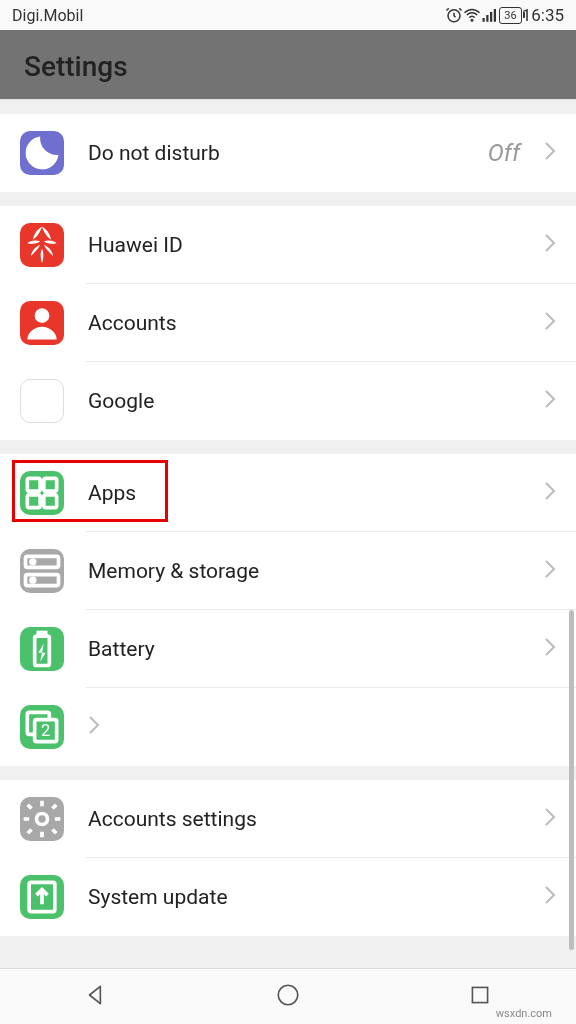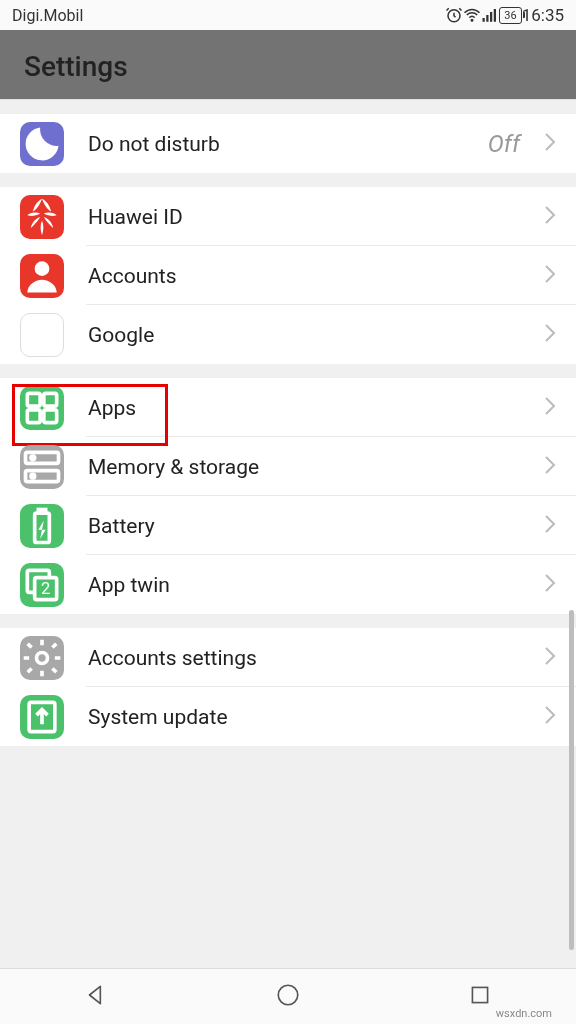--- a/index.html
+++ b/index.html
@@ -56,21 +56,21 @@
     .group-gap {
       height: 14px;
       background: #f0f0f0;
     }
     .group {
       background: #fff;
     }
     .row {
       display: flex;
       align-items: center;
-      height: 59px;
+      height: 78px;
       padding: 0 20px 0 20px;
       position: relative;
     }
     .row-icon {
       width: 44px;
       height: 44px;
       border-radius: 10px;
       display: flex;
       align-items: center;
       justify-content: center;
@@ -288,21 +288,20 @@
           <div class="divider"></div>
         </div>
         <div class="row">
           <div class="row-icon bg-green">
             <svg viewBox="0 0 24 24" stroke="#fff" stroke-width="2" fill="none">
               <rect x="4" y="4" width="12" height="12" rx="1"></rect>
               <rect x="8" y="8" width="12" height="12" rx="1" fill="#4bc16b"></rect>
               <text x="14" y="17" font-size="9" fill="#fff" text-anchor="middle" stroke="none">2</text>
             </svg>
           </div>
-          <div class="row-label">App twin</div>
           <div class="chevron"><svg width="12" height="20" viewBox="0 0 12 20">
               <path d="M2 2l8 8-8 8" stroke="#bbb" stroke-width="2" fill="none"></path>
             </svg></div>
         </div>
       </div>
       <div class="group-gap"></div>
       <div class="group">
         <div class="row">
           <div class="row-icon bg-gray">
             <svg viewBox="0 0 24 24" stroke="#fff" stroke-width="2" fill="none">

